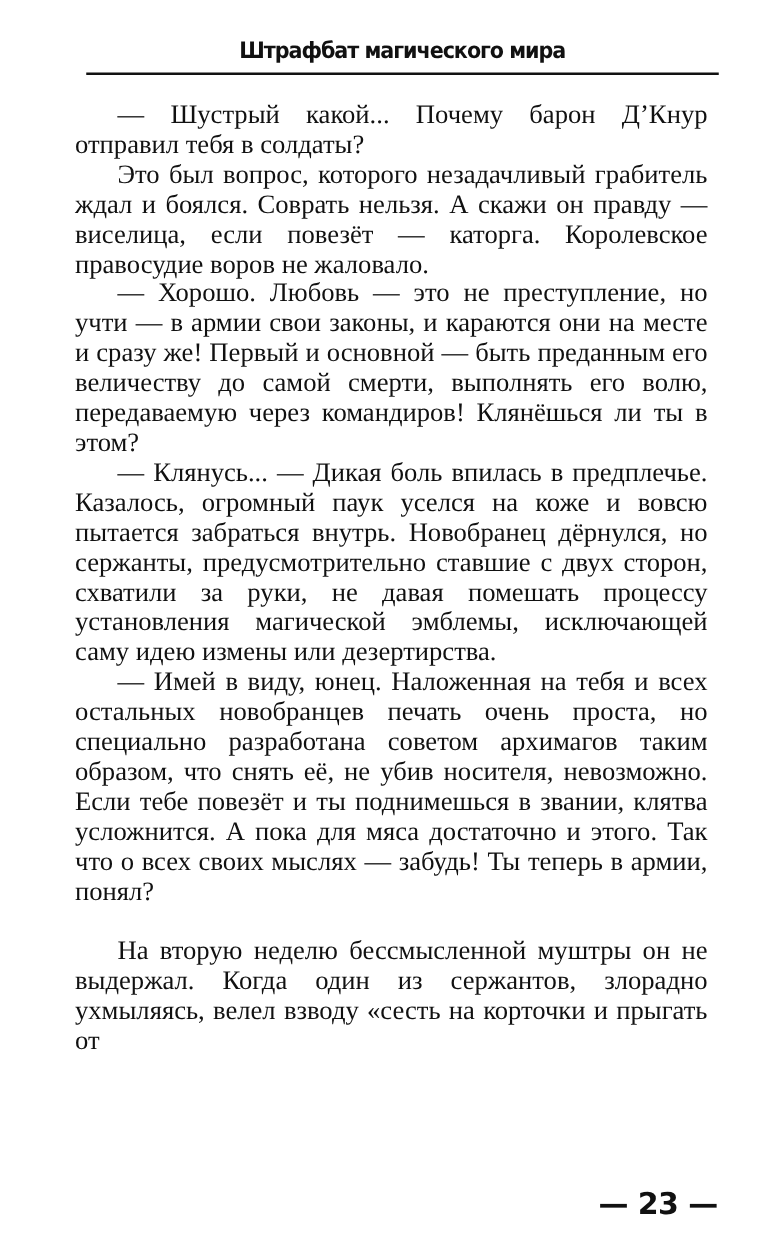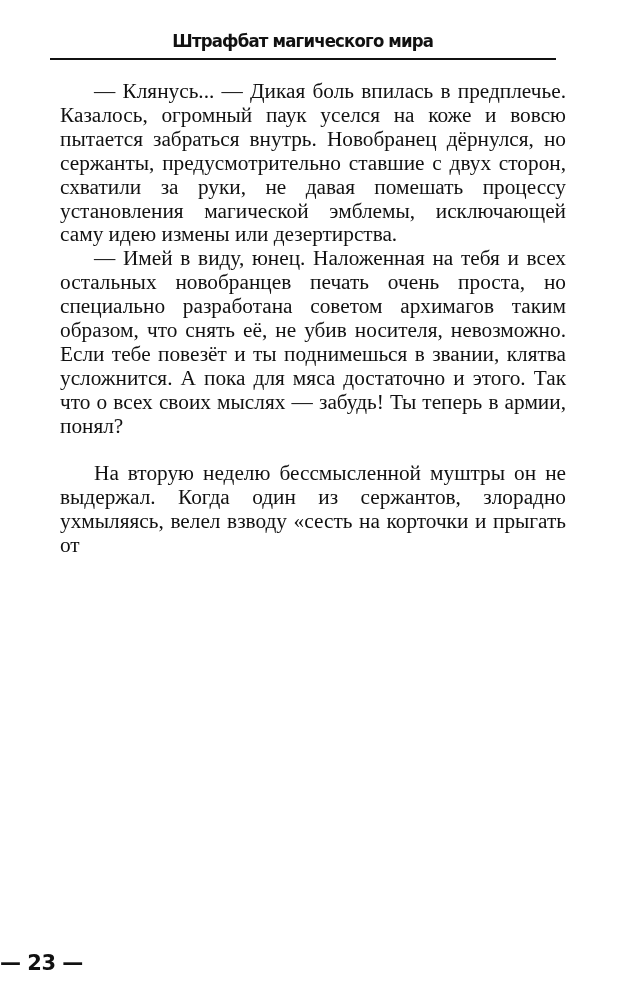--- a/index.html
+++ b/index.html
@@ -9,21 +9,21 @@
     }
     body {
       width: 626px;
       height: 1000px;
       position: relative;
       overflow: hidden;
       color: #111111;
     }
     .running-head {
       position: absolute;
-      left: 50px;
+      left: 69px;
       top: 26px;
       width: 506px;
       height: 34px;
       text-align: center;
       border-bottom: 2px solid #111;
       box-sizing: border-box;
     }
     .running-head-title {
       display: inline-block;
       font-family: "DejaVu Sans", sans-serif;
@@ -51,35 +51,38 @@
       hyphens: manual;
     }
     .text-block p.section-break {
       margin-top: 23.9px;
     }
     .page-number {
       position: absolute;
       left: 0;
       width: 574px;
       top: 952px;
-      text-align: left;
+      text-align: right;
       font-family: "DejaVu Sans", sans-serif;
       font-weight: bold;
-      font-size: 21px;
+      font-size: 24px;
       line-height: 22px;
       color: #111;
       letter-spacing: -0.5px;
     }
   </style>
 </head>
 <body>
 
 <div class="running-head">
   <span class="running-head-title">Штрафбат магического мира</span>
 </div>
 
 <div class="text-block">
+  <p>— Шустрый какой... Почему барон Д’Кнур отправил тебя в солдаты?</p>
+  <p>Это был вопрос, которого незадачливый грабитель ждал и боялся. Соврать нельзя. А скажи он правду — виселица, если повезёт — каторга. Королевское правосудие воров не жаловало.</p>
+  <p>— Хорошо. Любовь — это не преступление, но учти — в армии свои законы, и караются они на месте и сразу же! Первый и основной — быть преданным его величеству до самой смерти, выполнять его волю, передаваемую через командиров! Клянёшься ли ты в этом?</p>
   <p>— Клянусь... — Дикая боль впилась в предплечье. Казалось, огромный паук уселся на коже и вовсю пытается забраться внутрь. Новобранец дёрнулся, но сержанты, предусмотрительно ставшие с двух сторон, схватили за руки, не давая помешать процессу установления магической эмблемы, исключающей саму идею измены или дезертирства.</p>
   <p>— Имей в виду, юнец. Наложенная на тебя и всех остальных новобранцев печать очень проста, но специально разработана советом архимагов таким образом, что снять её, не убив носителя, невозможно. Если тебе повезёт и ты поднимешься в звании, клятва усложнится. А пока для мяса достаточно и этого. Так что о всех своих мыслях — забудь! Ты теперь в армии, понял?</p>
   <p class="section-break">На вторую неделю бессмысленной муштры он не выдержал. Когда один из сержантов, злорадно ухмыляясь, велел взводу «сесть на корточки и прыгать от</p>
 </div>
 
 <div class="page-number">— 23 —</div>
 
 </body></html>

